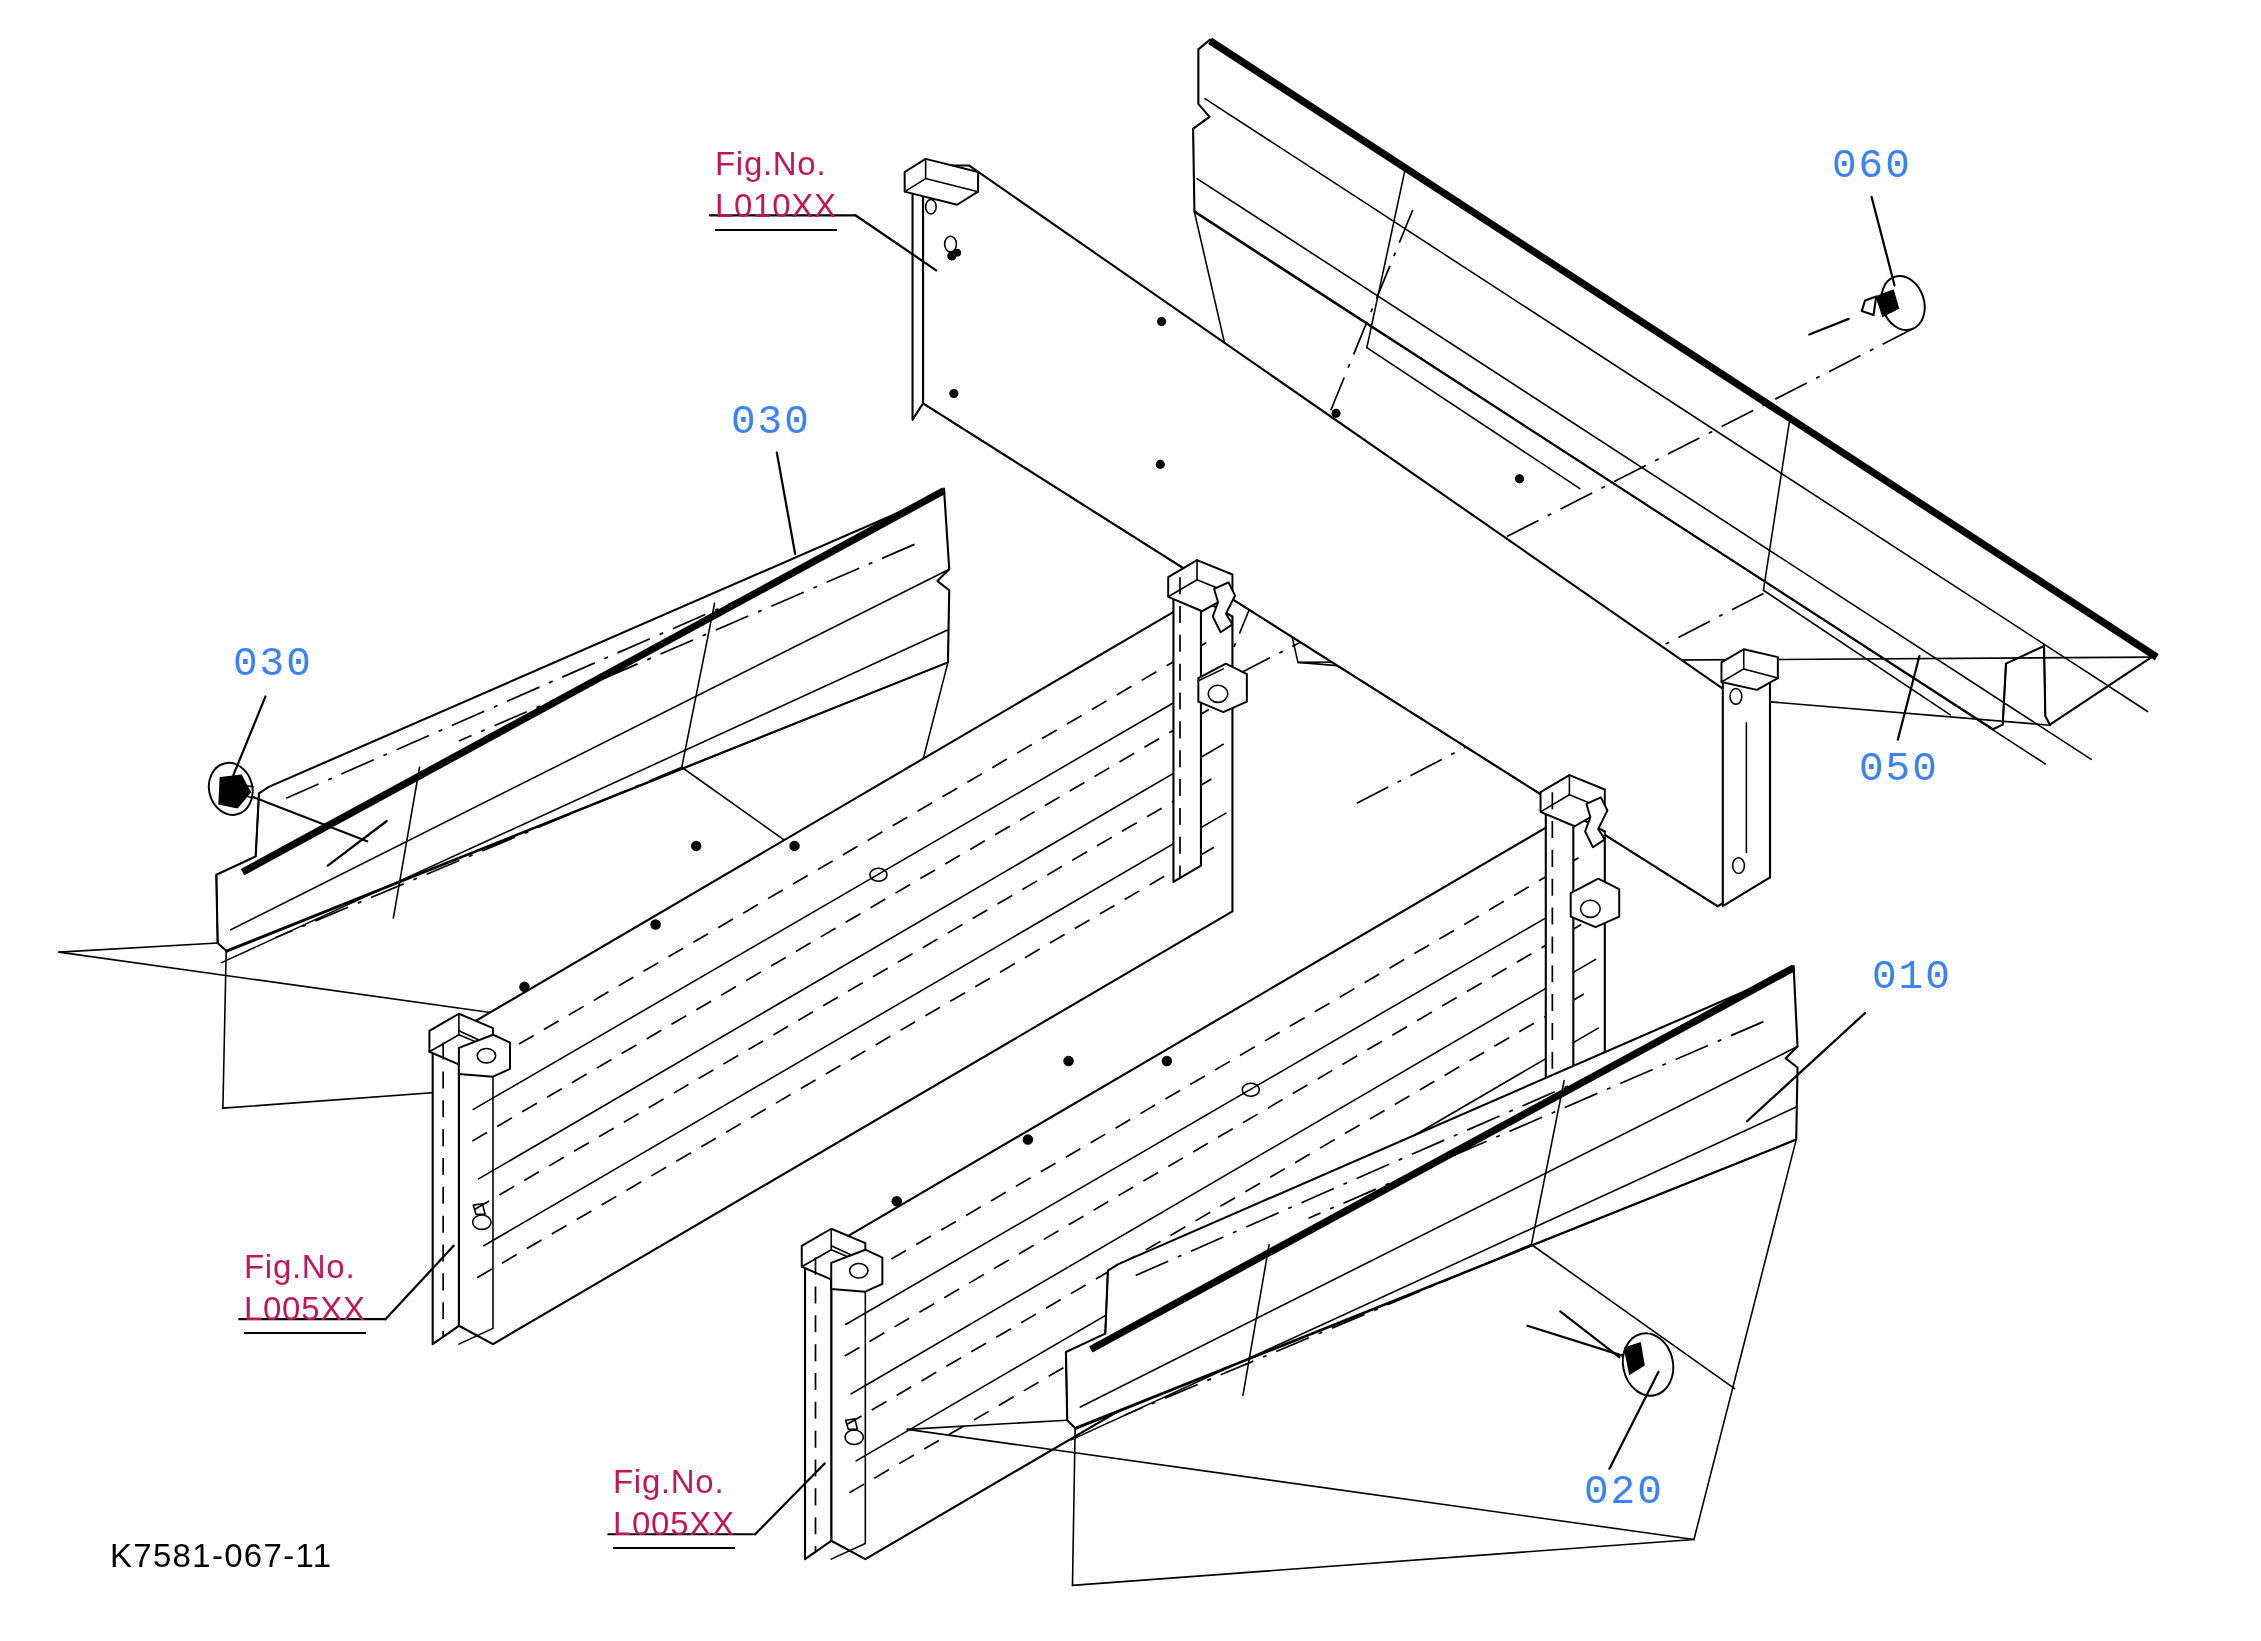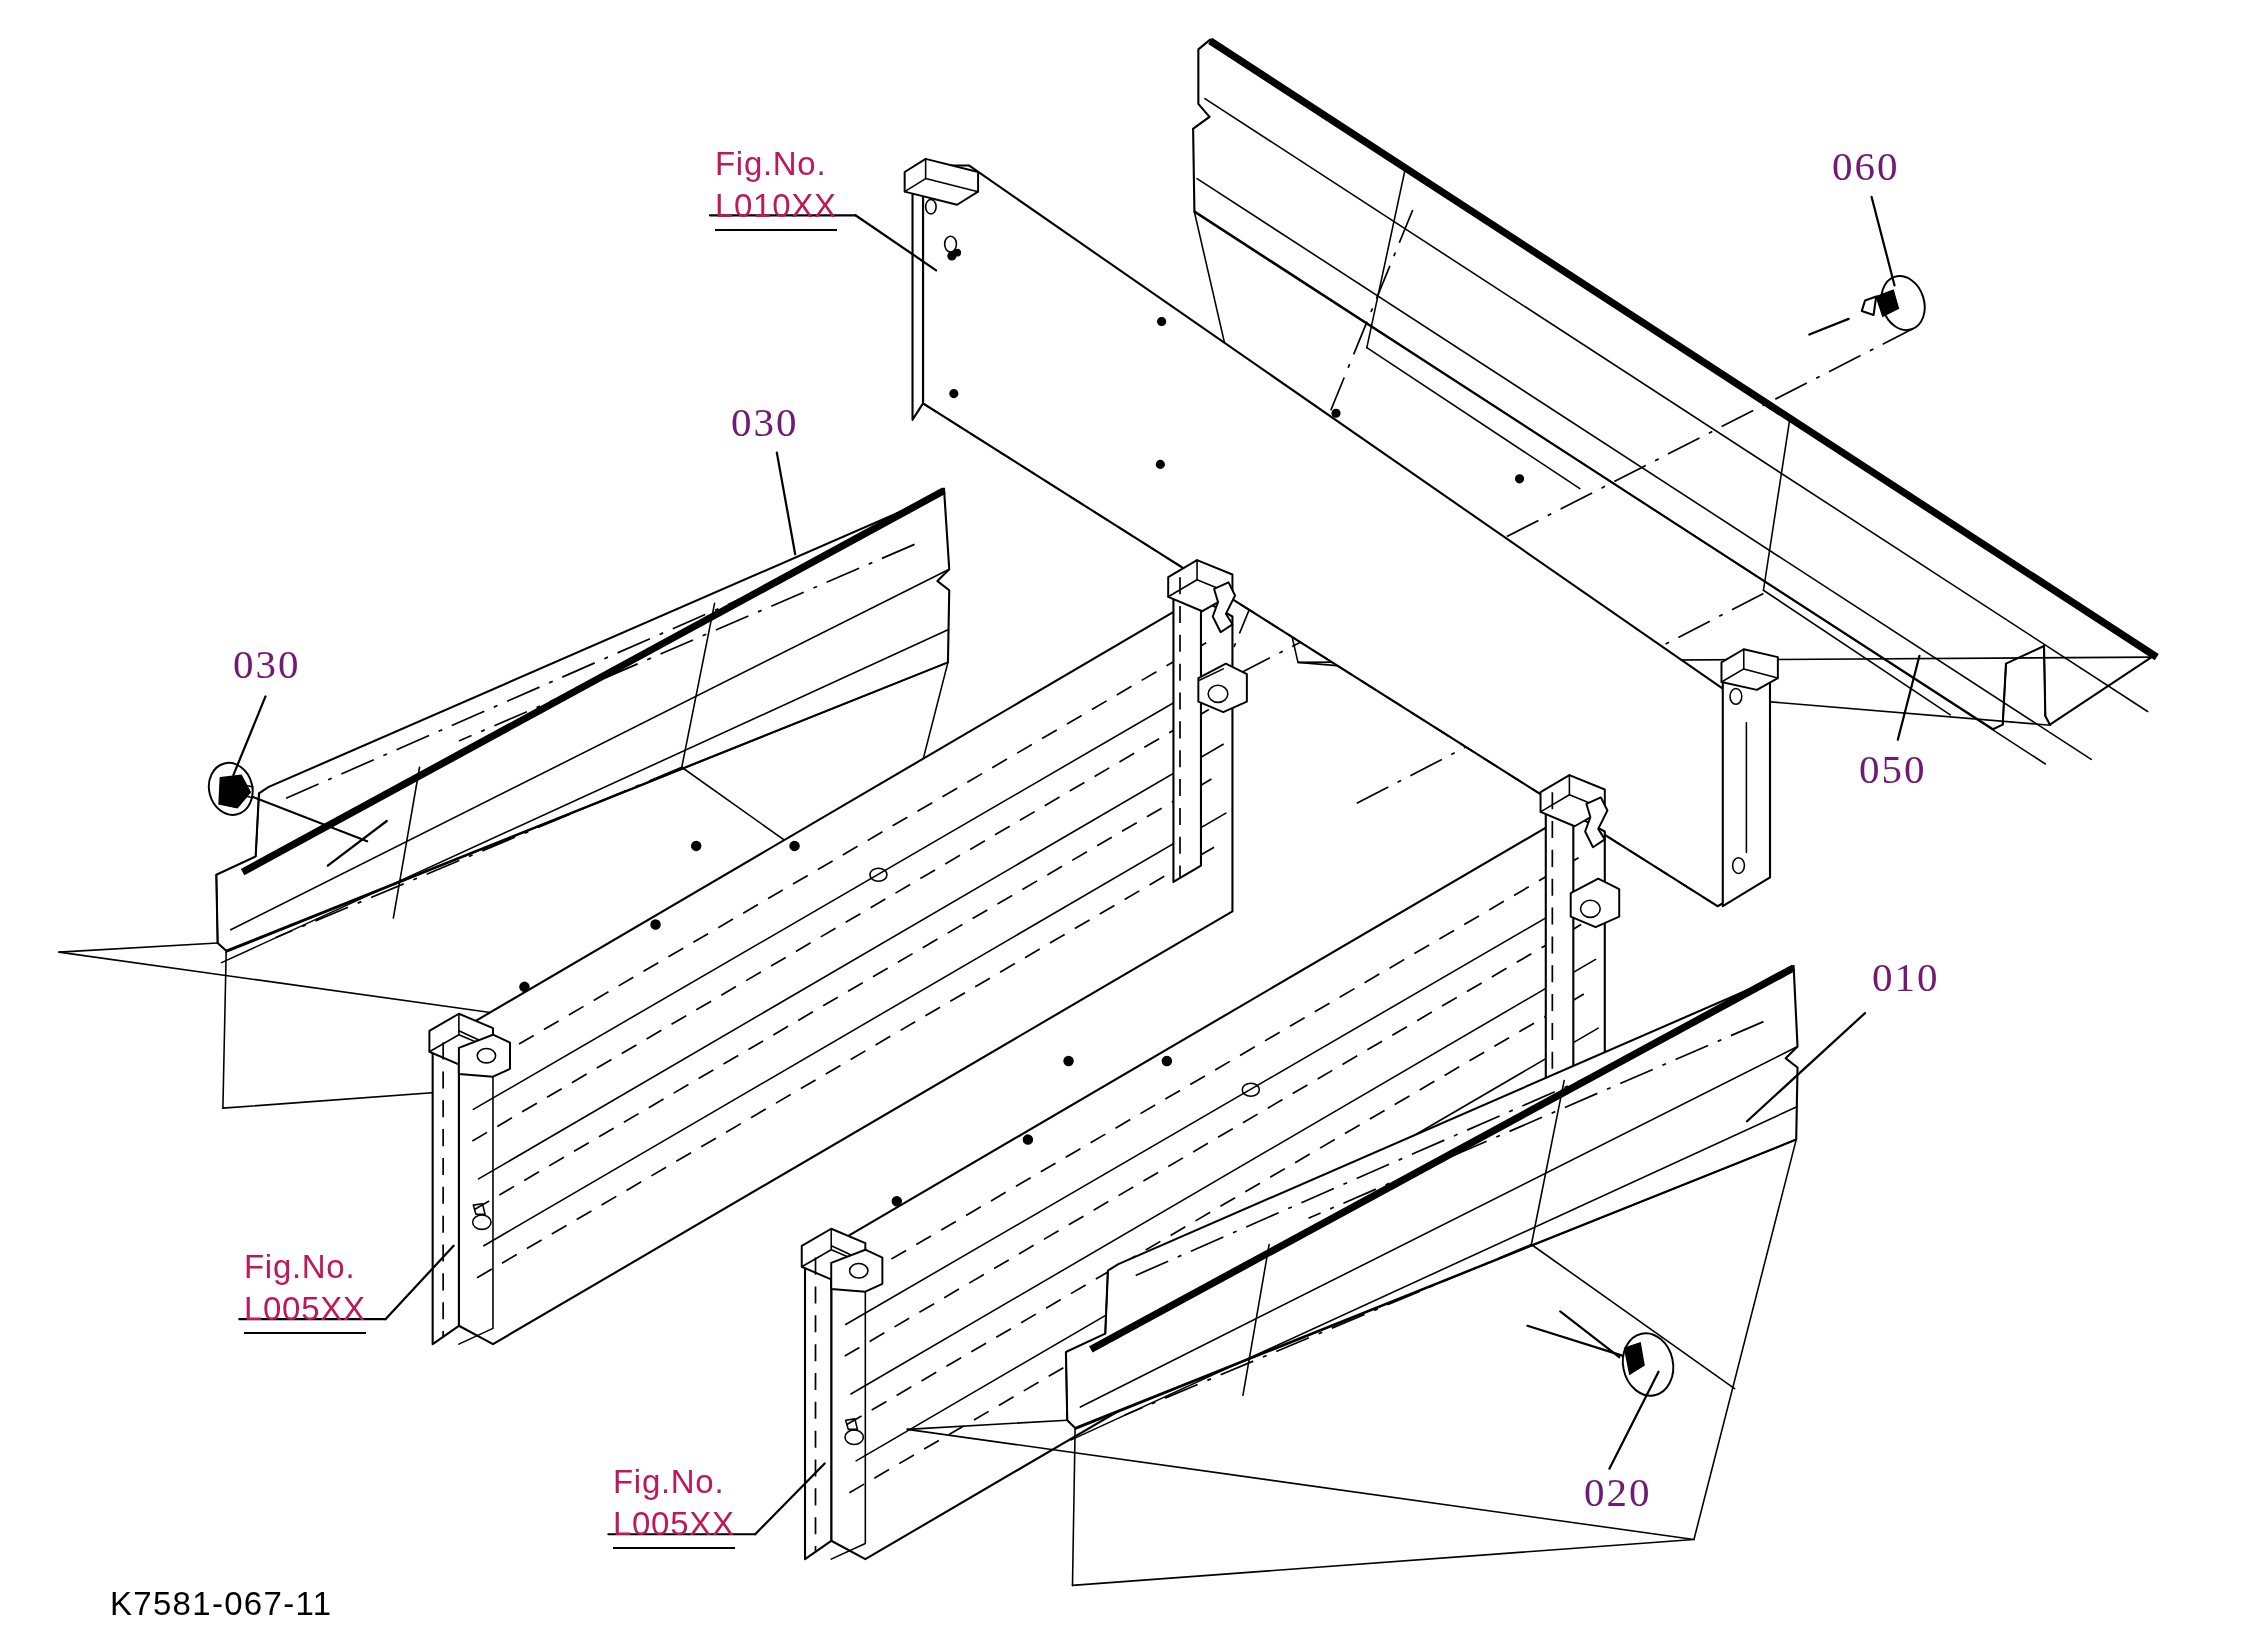--- a/index.html
+++ b/index.html
@@ -81,25 +81,25 @@
     stroke-linejoin: round;
   }
   .panelfill {
     fill: #ffffff;
     stroke: #000000;
     stroke-width: 3.2;
     stroke-linejoin: round;
   }
   .callout-label {
     position: absolute;
-    font-family: Liberation Serif, serif;
+    font-family: Liberation Mono, monospace;
     font-size: 41px;
     font-weight: 400;
     letter-spacing: 2px;
-    color: #701a75;
+    color: #3b82f6;
     white-space: nowrap;
     line-height: 1;
   }
   .fig-label {
     position: absolute;
     font-family: "Liberation Sans", sans-serif;
     font-size: 33px;
     font-weight: 400;
     letter-spacing: 0.7px;
     color: #be185d;
@@ -395,16 +395,16 @@
   <div class="fig-label" style="left:244px; top:1246px;">
     <span>Fig.No.</span><br>
     <span class="fig-line2">L005XX</span>
   </div>
 
   <div class="fig-label" style="left:613px; top:1461px;">
     <span>Fig.No.</span><br>
     <span class="fig-line2">L005XX</span>
   </div>
 
-  <div class="drawing-no" style="left:110px; top:1539px;margin-top:48px;">K7581-067-11</div>
+  <div class="drawing-no" style="left:110px; top:1539px;">K7581-067-11</div>
 
 </div>
 
 
 </body></html>

